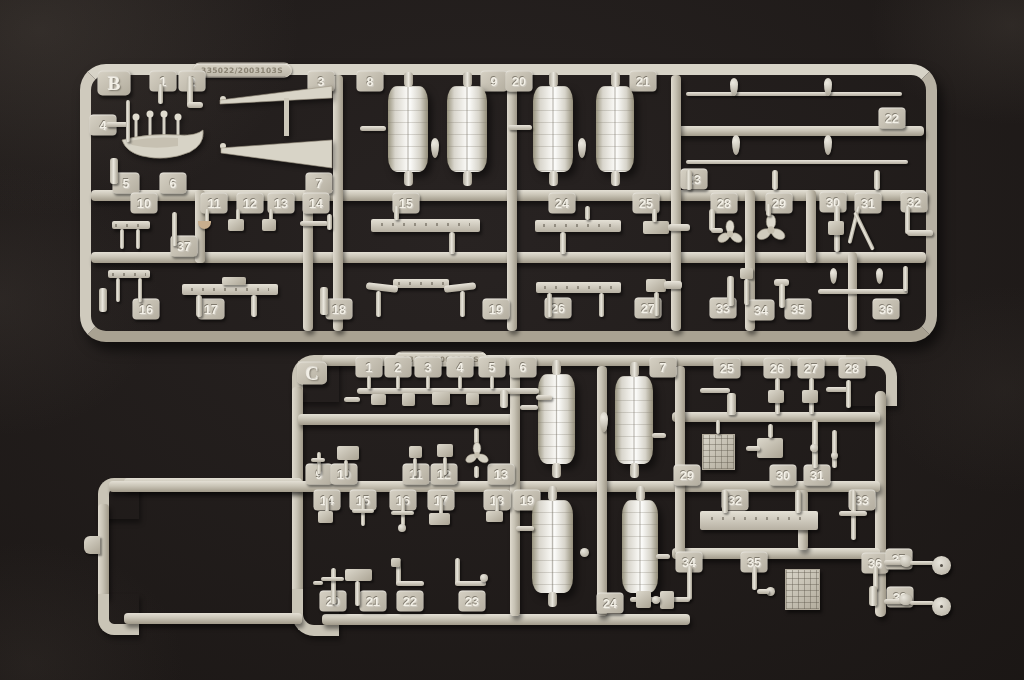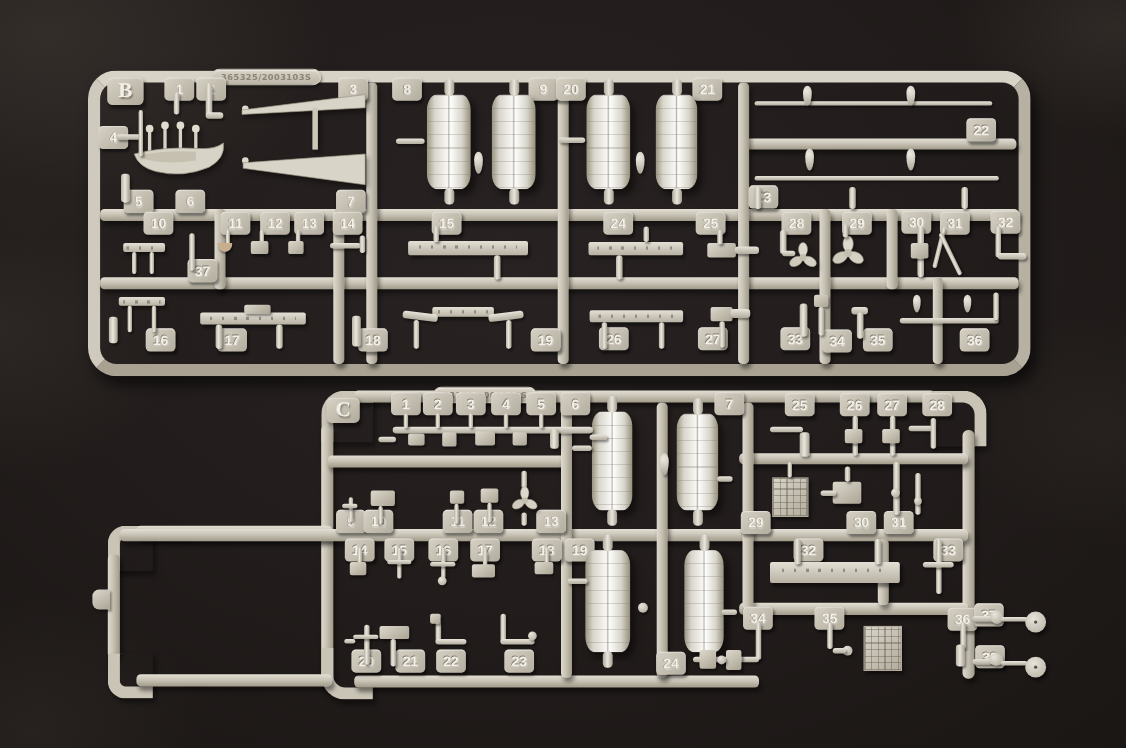--- a/index.html
+++ b/index.html
@@ -98,21 +98,21 @@
     <div class="vr" style="left:671px;top:75px;width:10px;height:256px;"></div>
     <div class="vr" style="left:303px;top:190px;width:10px;height:141px;"></div>
     <div class="vr" style="left:195px;top:190px;width:10px;height:73px;"></div>
     <div class="vr" style="left:745px;top:190px;width:10px;height:141px;"></div>
     <div class="vr" style="left:806px;top:190px;width:10px;height:73px;"></div>
     <div class="vr" style="left:848px;top:252px;width:9px;height:79px;"></div>
 
     <div class="plate" style="left:114px;top:83px;">
         <span>B</span>
       </div>
-    <div class="oval" style="left:242px;top:70px;"><span>365325/2003103S</span></div>
+    <div class="oval" style="left:242px;top:70px;"><span>335022/2003103S</span></div>
     <div>
         <div class="tab" style="left: 163px; top: 81px;">1</div>
         <div class="tab" style="left: 192px; top: 81px;">2</div>
         <div class="tab" style="left: 321px; top: 81px;">3</div>
         <div class="tab" style="left: 370px; top: 81px;">8</div>
         <div class="tab" style="left: 494px; top: 81px;">9</div>
         <div class="tab" style="left: 519px; top: 81px;">20</div>
         <div class="tab" style="left: 643px; top: 81px;">21</div>
         <div class="tab" style="left: 103px; top: 125px;">4</div>
         <div class="tab" style="left: 892px; top: 118px;">22</div>

